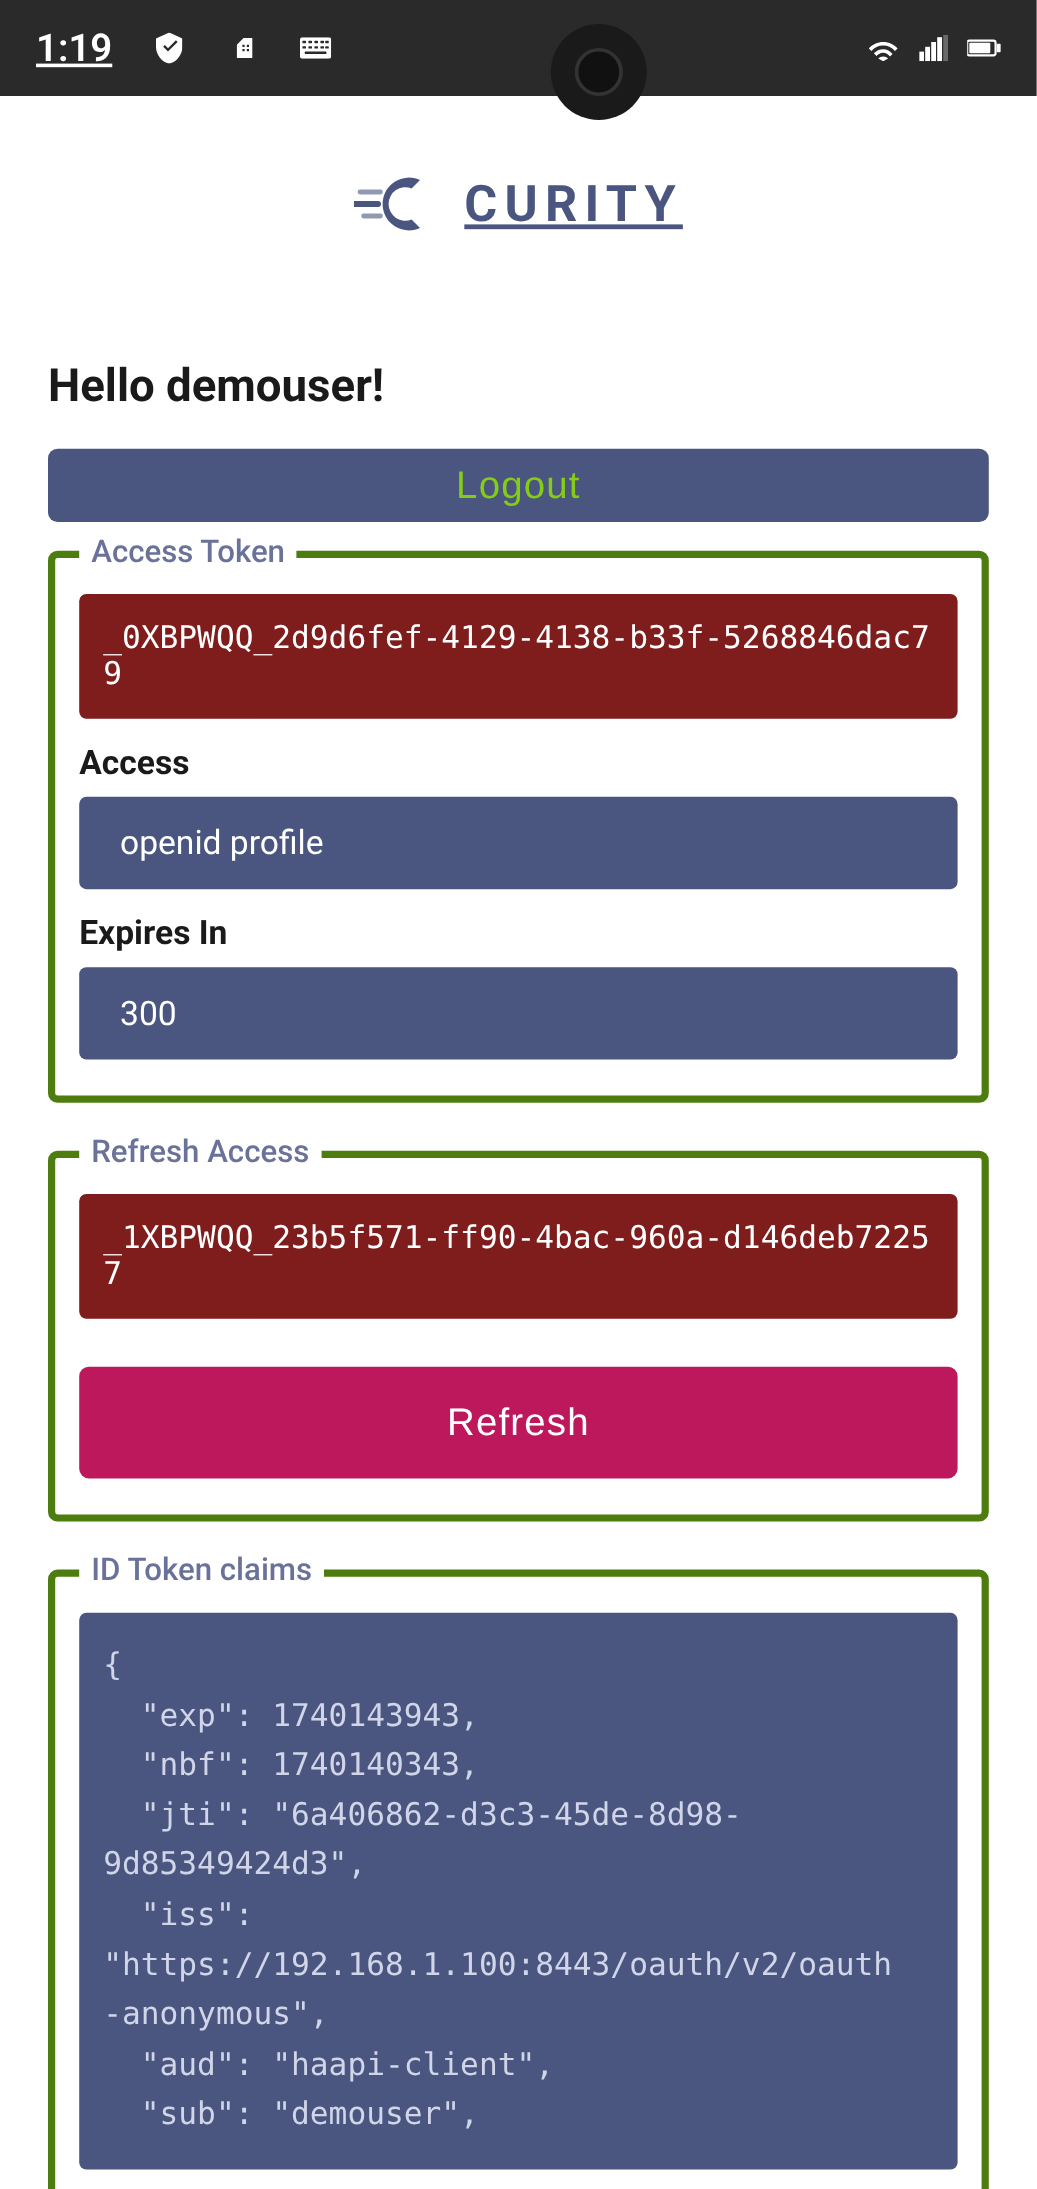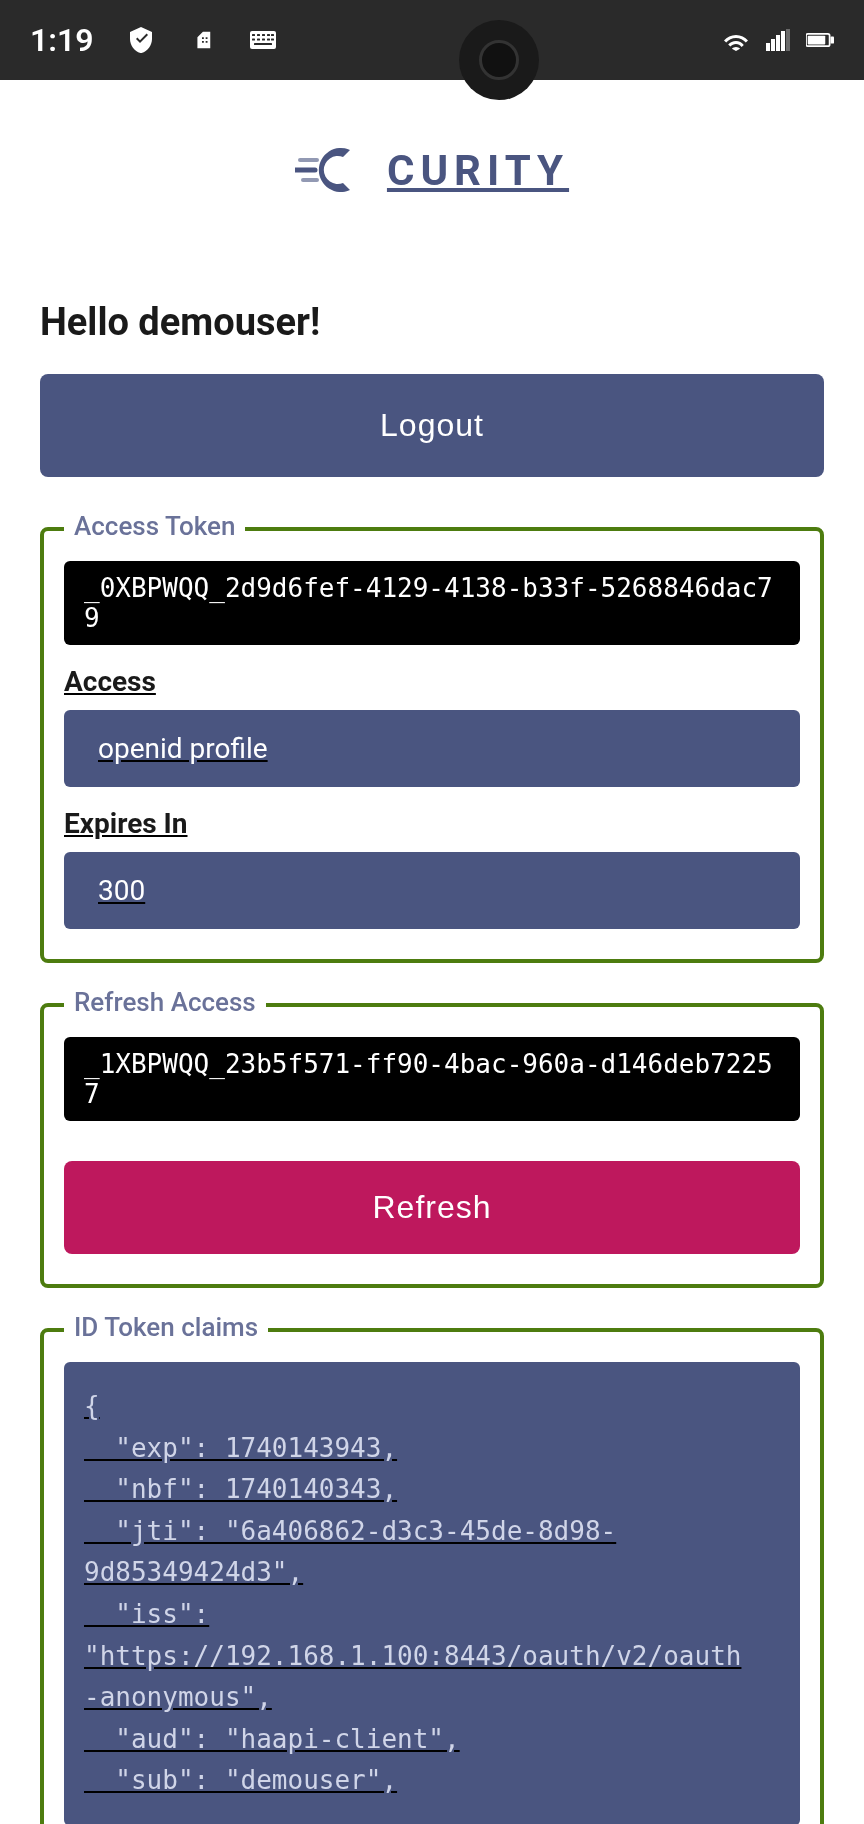--- a/index.html
+++ b/index.html
@@ -27,20 +27,21 @@
       padding: 0 30px;
       color: white;
       font-size: 28px;
       font-weight: 500;
     }
 
     .status-bar-left {
       display: flex;
       align-items: center;
       gap: 33px;
+      text-decoration: underline;
     }
 
     .status-bar-right {
       display: flex;
       align-items: center;
       gap: 14px;
     }
 
     .status-time {
       font-size: 32px;
@@ -104,56 +105,55 @@
 
     .greeting {
       font-size: 38px;
       font-weight: 700;
       color: #1a1a1a;
       margin-bottom: 30px;
     }
 
     .logout-btn {
       width: 100%;
-      padding: 33px;
+      padding: 12px;
       background: #4a5580;
-      color: #ffffff;
+      color: #84cc16;
       border: none;
       border-radius: 8px;
       font-size: 32px;
       font-weight: 500;
       cursor: pointer;
-      margin-bottom: 50px;
+      margin-bottom: 24px;
       letter-spacing: 1px;
     }
 
     .fieldset-section {
-      border: 4px solid #4d7c0f;
+      border: 6px solid #4d7c0f;
       border-radius: 8px;
       padding: 20px 20px 30px 20px;
       margin-bottom: 40px;
       position: relative;
-      text-decoration: underline;
     }
 
     .fieldset-legend {
       position: absolute;
       top: -20px;
       left: 20px;
       background: white;
       padding: 0 10px;
       font-size: 26px;
       color: #6a7299;
       font-weight: 500;
     }
 
     .token-value-box {
-      background: #000000;
+      background: #7f1d1d;
       color: white;
-      padding: 12px 20px;
+      padding: 22px 20px;
       border-radius: 6px;
       font-size: 26px;
       font-family: monospace;
       word-break: break-all;
       margin-bottom: 20px;
       margin-top: 10px;
     }
 
     .field-label {
       font-size: 28px;

